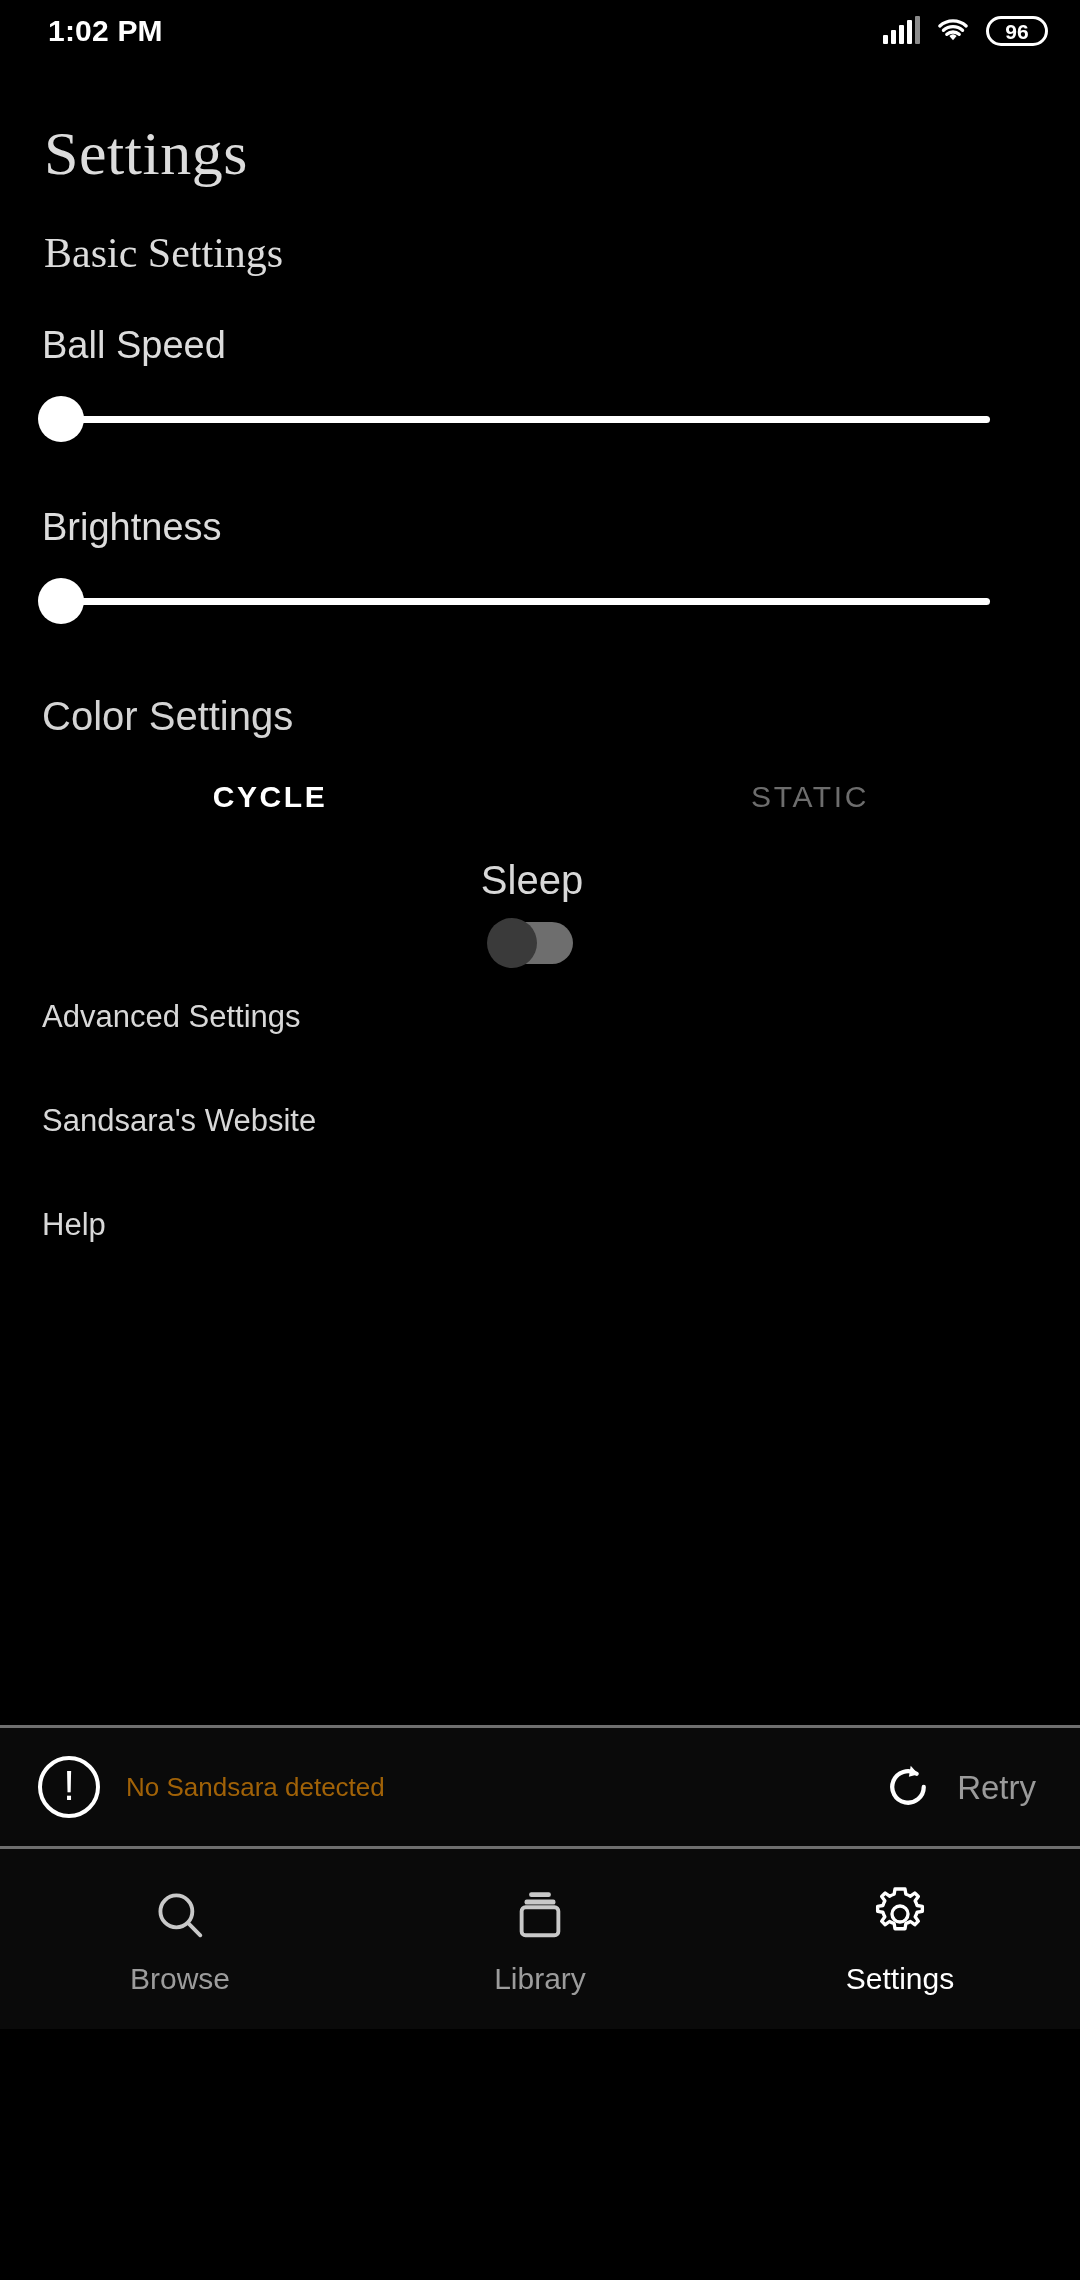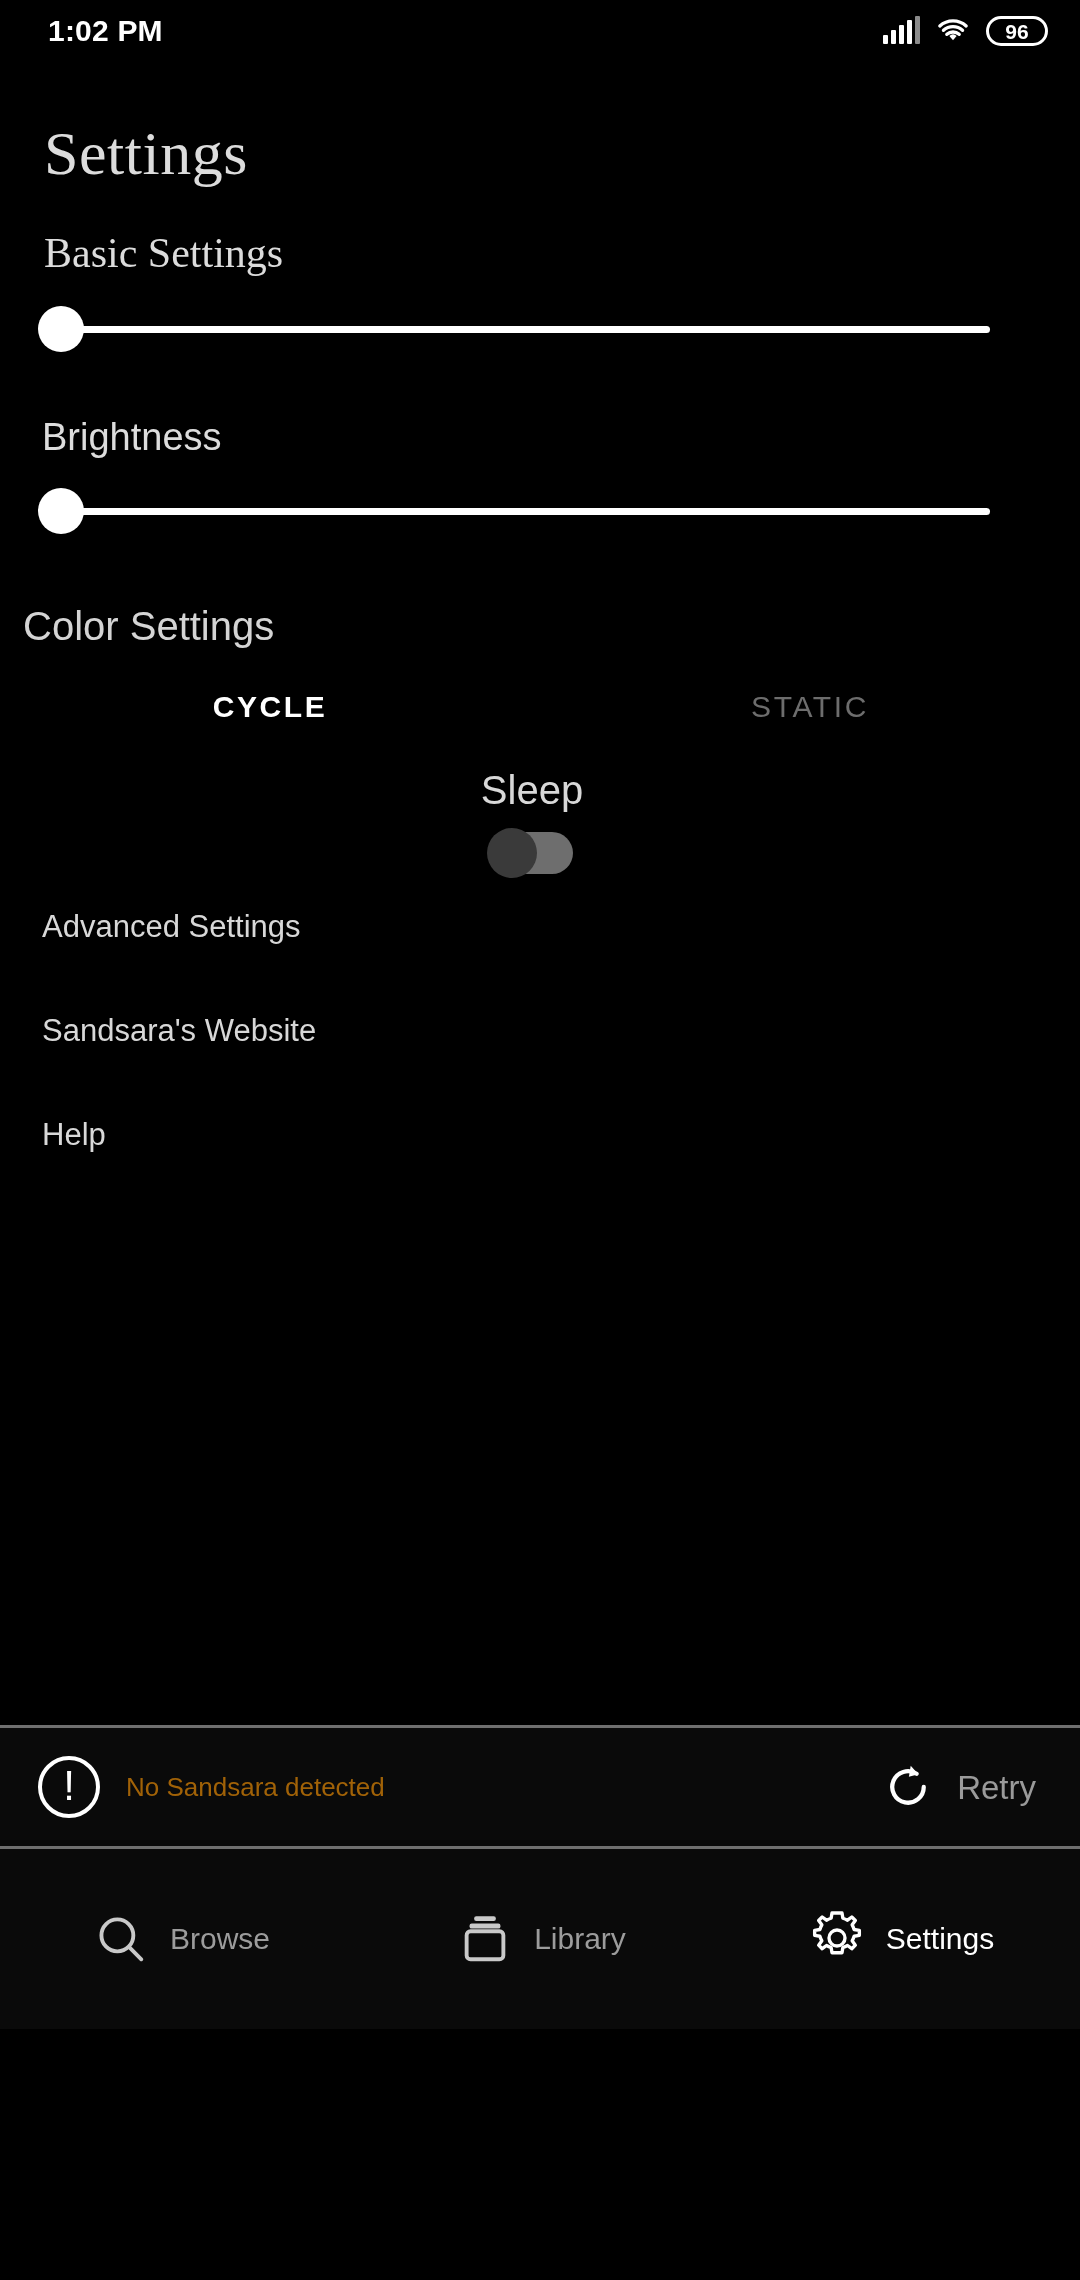--- a/index.html
+++ b/index.html
@@ -66,21 +66,21 @@
     background:#ffffff; border-radius:4px;
   }
   .slider-thumb {
     position:absolute; top:50%; left:0;
     width:46px; height:46px; margin-top:-23px; margin-left:-4px;
     background:#ffffff; border-radius:50%;
   }
 
   .section-label {
     color:#d4d4d4; font-size:40px; line-height:1;
-    padding:58px 0 0 23px;
+    padding:58px 0 0 42px;
   }
 
   .tabs {
     display:flex; margin-top:44px; padding:0 0 0 0;
   }
   .tab {
     flex:0 0 50%; text-align:center;
     font-size:30px; letter-spacing:2.6px;
   }
   .tab.active { color:#ffffff; font-weight:700; }
@@ -130,21 +130,21 @@
   .status-right { display:flex; align-items:center; gap:22px; }
   .retry-label { color:#9a9a9a; font-size:33px; line-height:1; }
 
   
   .navbar {
     position:absolute; left:0; right:0;
     height:180px; background:#0a0a0a;
     display:flex; align-items:center;
   }
   .nav-item {
-    flex:1 1 0; display:flex; 
+    flex:1 1 0; display:flex; flex-direction:column;
     align-items:center; justify-content:center; gap:18px;
   }
   .nav-icon { width:62px; height:62px; display:flex; align-items:center; justify-content:center; }
   .nav-label { font-size:30px; line-height:1; }
   .nav-item.active .nav-label { color:#ffffff; }
   .nav-item.inactive .nav-label { color:#9c9c9c; }
 </style>
 </head>
 <body>
 
@@ -171,20 +171,21 @@
       </div>
     </div>
   </div>
 
   <div class="content">
 
     <div class="page-title">Settings</div>
 
     <div class="section-serif">Basic Settings</div>
 
+    <div class="slider-label">Ball Speed</div>
     <div class="slider-row">
       <div class="slider-track">
         <div class="slider-thumb"></div>
       </div>
     </div>
 
     <div class="slider-label">Brightness</div>
     <div class="slider-row">
       <div class="slider-track">
         <div class="slider-thumb"></div>

